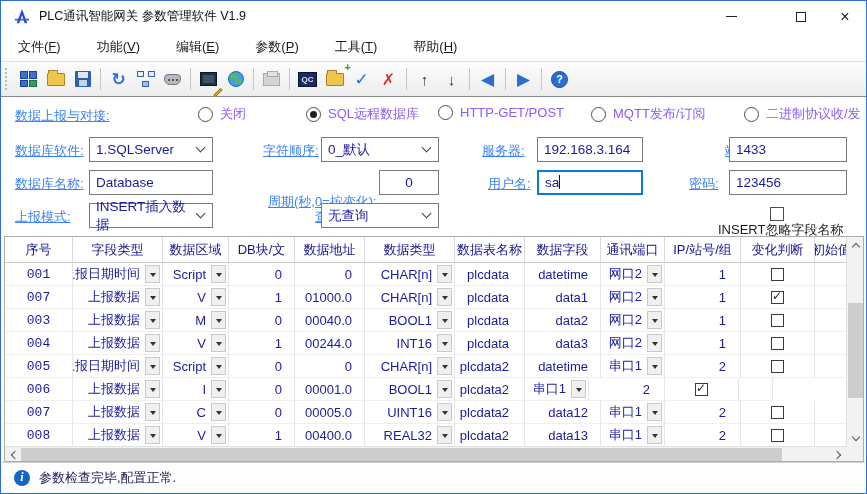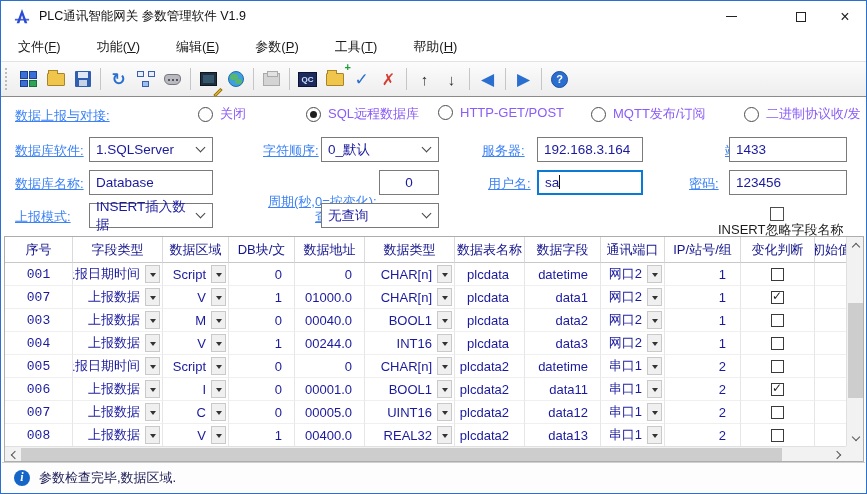--- a/index.html
+++ b/index.html
@@ -505,21 +505,20 @@
             </div>
             <div class="td c4 num">0</div>
             <div class="td c5 num">00001.0</div>
             <div class="td c6 vb">
               <span class="tval">BOOL1</span>
               <span class="ddbtn">
                 <i class="dca"></i>
               </span>
             </div>
             <div class="td c7 num" style="padding-right:15px;">plcdata2</div>
-            <div class="td c8 num">data11</div>
             <div class="td c9 vb">
               <span class="tval">串口1</span>
               <span class="ddbtn">
                 <i class="dca"></i>
               </span>
             </div>
             <div class="td c10 num" style="padding-right:14px;">2</div>
             <div class="td c11 ctr">
               <span class="tcb on"></span>
             </div>
@@ -616,16 +615,16 @@
         <span class="sb-right">
             <i class="chv r"></i>
           </span>
       </div>
       <div class="sb-corner"></div>
     </div>
   </div>
 
   <div class="statusbar">
     <span class="info-ic">i</span>
-    <span class="status-text">参数检查完毕,数据区域.</span>
+    <span class="status-text">参数检查完毕,配置正常.</span>
   </div>
 
 </div>
 
 </body></html>

